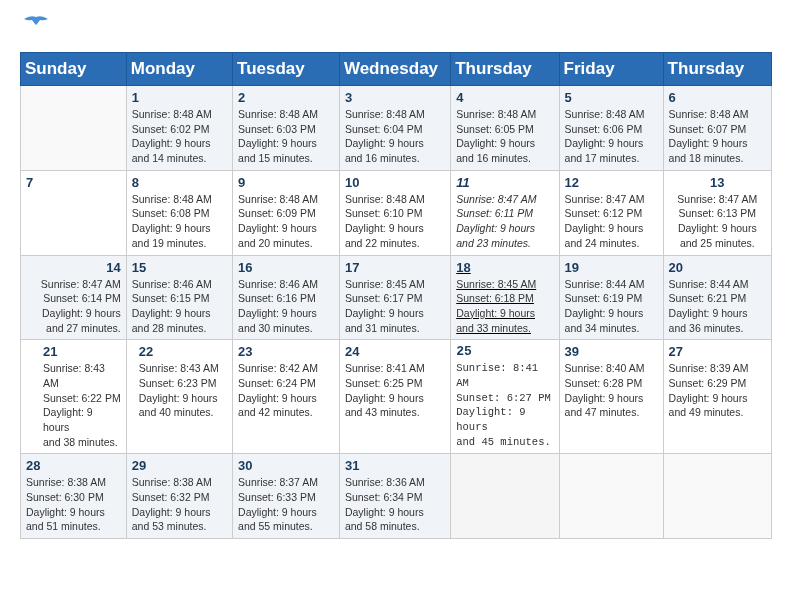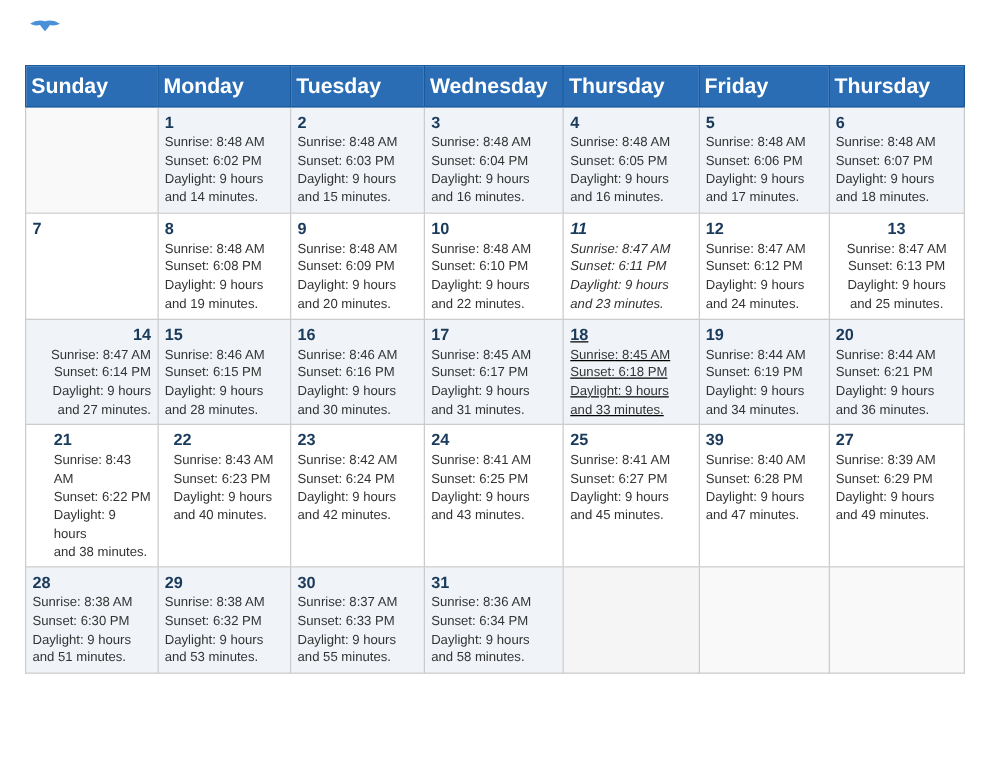--- a/index.html
+++ b/index.html
@@ -213,21 +213,21 @@
           <div class="day-info">Sunrise: 8:43 AM<br>Sunset: 6:23 PM<br>Daylight: 9 hours<br>and 40 minutes.</div>
         </td>
         <td style="background-color: rgb(255, 255, 255);">
           <div class="day-number">23</div>
           <div class="day-info">Sunrise: 8:42 AM<br>Sunset: 6:24 PM<br>Daylight: 9 hours<br>and 42 minutes.</div>
         </td>
         <td style="background-color: rgb(255, 255, 255);">
           <div class="day-number">24</div>
           <div class="day-info">Sunrise: 8:41 AM<br>Sunset: 6:25 PM<br>Daylight: 9 hours<br>and 43 minutes.</div>
         </td>
-        <td style="background-color: rgb(255, 255, 255);">
+        <td style="background-color: rgb(255, 255, 255); font-family: Liberation Mono, monospace;">
           <div class="day-number">25</div>
           <div class="day-info">Sunrise: 8:41 AM<br>Sunset: 6:27 PM<br>Daylight: 9 hours<br>and 45 minutes.</div>
         </td>
         <td style="background-color: rgb(255, 255, 255);">
           <div class="day-number">39</div>
           <div class="day-info">Sunrise: 8:40 AM<br>Sunset: 6:28 PM<br>Daylight: 9 hours<br>and 47 minutes.</div>
         </td>
         <td style="background-color: rgb(255, 255, 255);">
           <div class="day-number">27</div>
           <div class="day-info">Sunrise: 8:39 AM<br>Sunset: 6:29 PM<br>Daylight: 9 hours<br>and 49 minutes.</div>

